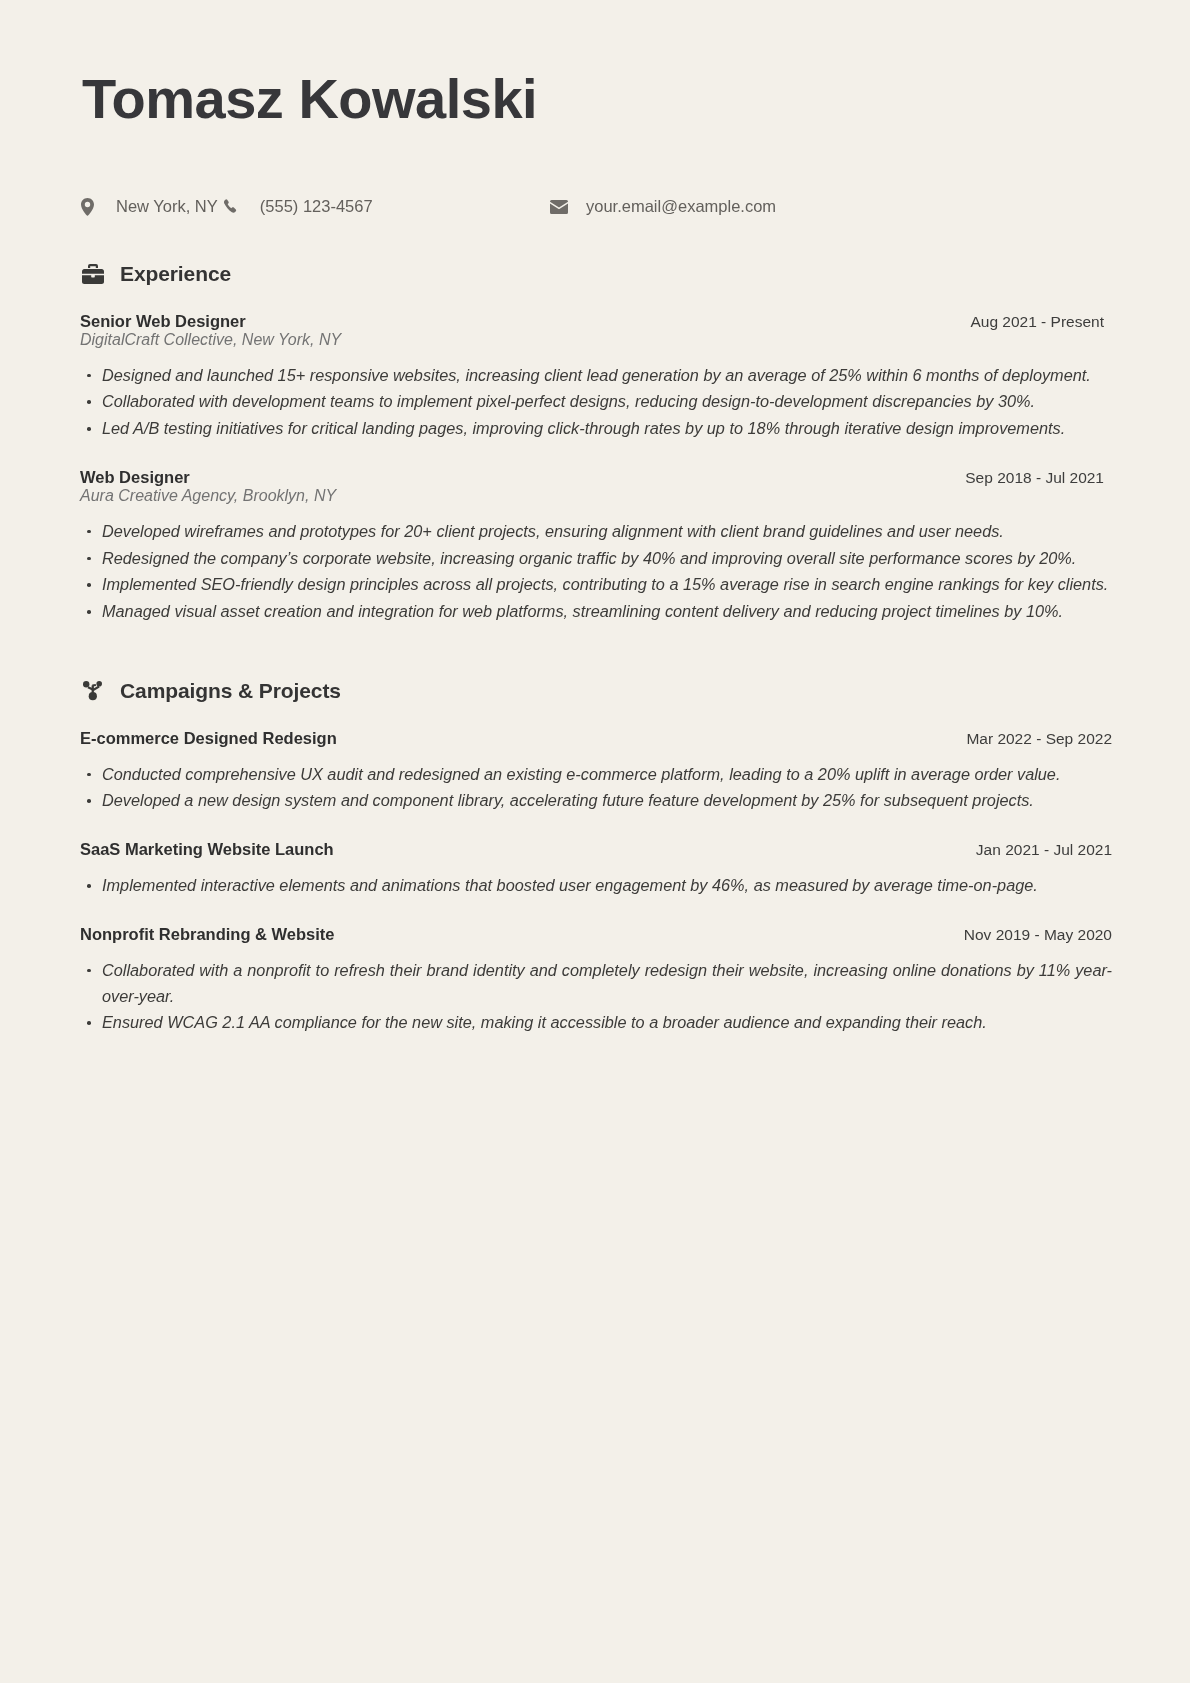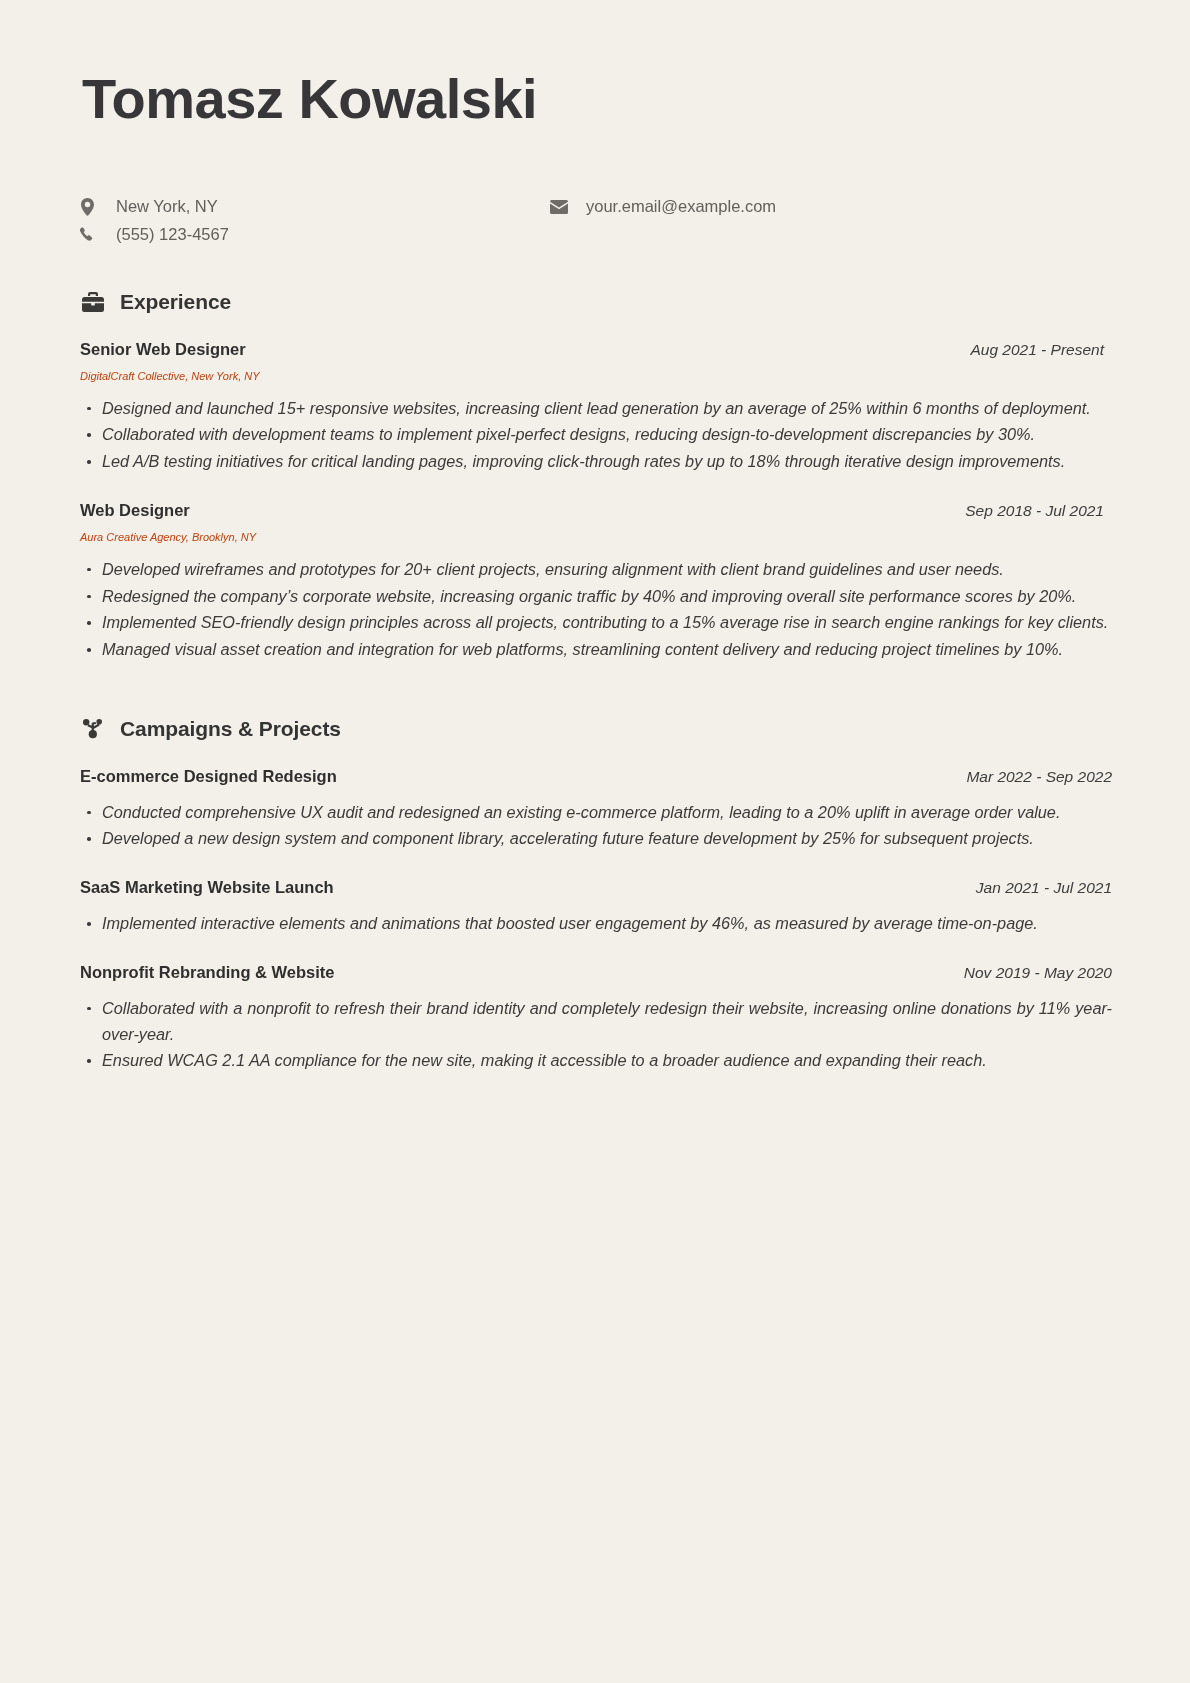--- a/index.html
+++ b/index.html
@@ -33,21 +33,20 @@
     padding-top: 6px;
   }
 
   .contact-block {
     margin-top: 66px;
     display: flex;
     flex-direction: row;
   }
   .contact-col {
     display: flex;
-    flex-direction: column;
     gap: 6px;
   }
   .contact-col.left { width: 470px; }
   .contact-row {
     display: flex;
     align-items: center;
     height: 22px;
   }
   .contact-ico {
     width: 22px;
@@ -100,29 +99,27 @@
     align-items: baseline;
     gap: 40px;
   }
   .entry-title {
     font-size: 16.5px;
     font-weight: bold;
     color: #2f2f2f;
   }
   .entry-date {
     font-size: 15.5px;
-    font-style: italic;
     color: #3d3d3c;
     white-space: nowrap;
   }
   .entry-sub {
-    font-size: 11px;
+    font-size: 16px;
     font-style: italic;
-    color: #c2410c;
-    margin-top: 11px;
+    color: #737373;
   }
 
   ul.bullets {
     list-style: none;
     margin: 14px 0 0 0;
     padding: 0;
     font-style: italic;
   }
   ul.bullets li {
     position: relative;

